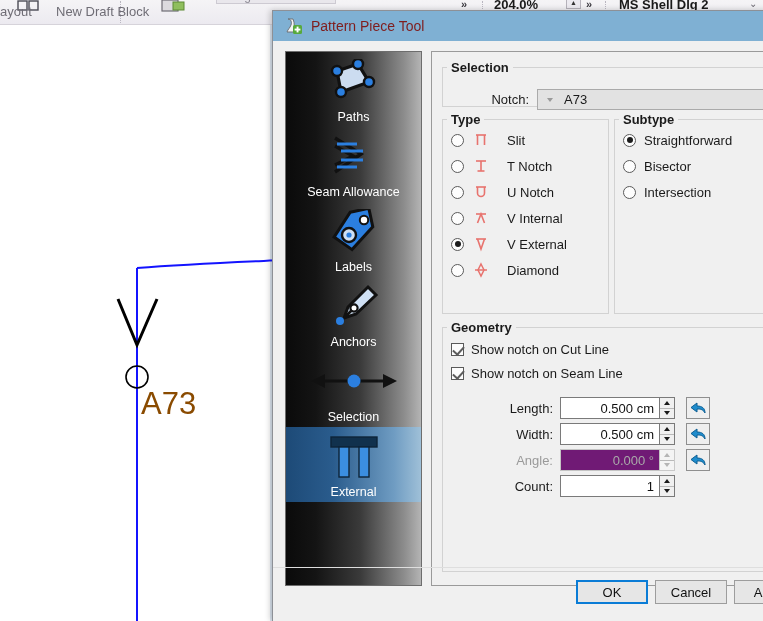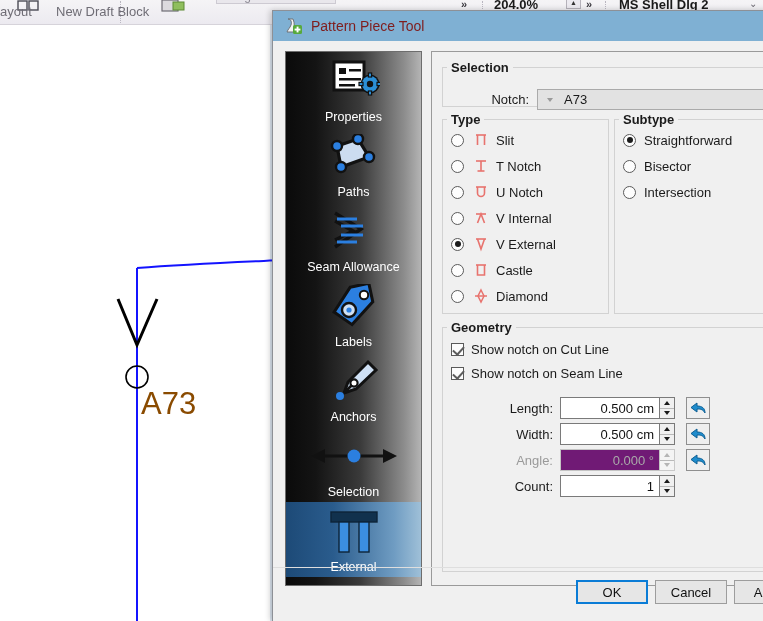--- a/index.html
+++ b/index.html
@@ -109,21 +109,21 @@
   .combo .caret{position:absolute;left:9px;top:8px;width:0;height:0;
     border-left:3px solid transparent;border-right:3px solid transparent;border-top:4px solid #9a9a9a;}
 
   .radio-row{display:flex;align-items:center;height:26px;padding-left:8px;}
   .radio{
     width:13px;height:13px;border-radius:50%;border:1px solid #5a5a5a;background:#fdfdfd;
     box-sizing:border-box;position:relative;flex:0 0 auto;
   }
   .radio.on::after{content:"";position:absolute;left:2.5px;top:2.5px;width:6px;height:6px;border-radius:50%;background:#1b1b1b;}
   .radio-icon{width:20px;height:16px;margin-left:7px;flex:0 0 auto;}
-  .radio-label{font-size:13px;color:#1a1a1a;margin-left:5px;white-space:nowrap;}
+  .radio-label{font-size:13px;color:#1a1a1a;margin-left:16px;white-space:nowrap;}
   .radio-row.plain .radio-label{margin-left:8px;}
 
   .chk-row{display:flex;align-items:center;height:24px;padding-left:8px;}
   .chk{
     width:13px;height:13px;border:1px solid #5a5a5a;background:#fdfdfd;
     box-sizing:border-box;position:relative;flex:0 0 auto;
   }
   .chk.on::after{
     content:"";position:absolute;left:3px;top:0px;width:5px;height:9px;
     border:solid #5d5d5d;border-width:0 2px 2px 0;transform:rotate(42deg);
@@ -236,43 +236,20 @@
         <rect x="11.6" y="12.6" width="5.8" height="1.9" fill="#ffffff"></rect>
       </g>
     </svg>
     <div id="dialog-title">Pattern Piece Tool</div>
   </div>
 
   <div id="dialog-body">
 
     <div id="nav">
 
-      <div class="nav-item">
-        <div class="glyph">
-          <svg width="52" height="46">
-            <rect x="6" y="4" width="30" height="28" fill="#ffffff" stroke="#111" stroke-width="3"></rect>
-            <rect x="11" y="10" width="7" height="6" fill="#111"></rect>
-            <rect x="21" y="11" width="12" height="2.5" fill="#111"></rect>
-            <rect x="11" y="20" width="22" height="2.5" fill="#111"></rect>
-            <rect x="11" y="26" width="16" height="2.5" fill="#111"></rect>
-            <g transform="translate(34,18)">
-              <circle cx="8" cy="8" r="9.5" fill="#111"></circle>
-              <circle cx="8" cy="8" r="8" fill="#2b8fd6"></circle>
-              <circle cx="8" cy="8" r="3.2" fill="#111"></circle>
-              <g fill="#2b8fd6" stroke="#111" stroke-width="1.2">
-                <rect x="6.4" y="-3" width="3.2" height="4"></rect>
-                <rect x="6.4" y="15" width="3.2" height="4"></rect>
-                <rect x="-3" y="6.4" width="4" height="3.2"></rect>
-                <rect x="15" y="6.4" width="4" height="3.2"></rect>
-              </g>
-            </g>
-          </svg>
-        </div>
-        <div class="nav-label">Properties</div>
-      </div>
 
       <div class="nav-item">
         <div class="glyph">
           <svg width="52" height="44">
             <polygon points="9,12 30,5 41,23 13,33" fill="#ccdcf0" stroke="#111" stroke-width="3.2"></polygon>
             <circle cx="9" cy="12" r="5" fill="#2b7fe0" stroke="#111" stroke-width="2.4"></circle>
             <circle cx="30" cy="5" r="5" fill="#2b7fe0" stroke="#111" stroke-width="2.4"></circle>
             <circle cx="41" cy="23" r="5" fill="#2b7fe0" stroke="#111" stroke-width="2.4"></circle>
             <circle cx="13" cy="33" r="5" fill="#2b7fe0" stroke="#111" stroke-width="2.4"></circle>
           </svg>
@@ -420,32 +397,20 @@
             <svg width="20" height="16">
                 <g stroke="#e8736e" stroke-width="1.6" fill="none">
               <line x1="5" y1="3" x2="15" y2="3"></line>
                   <path d="M6.5,3 L10,13 L13.5,3"></path>
             </g>
               </svg>
           </span>
           <span class="radio-label">V External</span>
         </div>
 
-        <div class="radio-row">
-          <span class="radio"></span>
-          <span class="radio-icon">
-            <svg width="20" height="16">
-                <g stroke="#e8736e" stroke-width="1.6" fill="none">
-              <line x1="5" y1="3" x2="15" y2="3"></line>
-                  <path d="M6.5,3 L6.5,13 L13.5,13 L13.5,3"></path>
-            </g>
-              </svg>
-          </span>
-          <span class="radio-label">Castle</span>
-        </div>
 
         <div class="radio-row">
           <span class="radio"></span>
           <span class="radio-icon">
             <svg width="20" height="16">
                 <g stroke="#e8736e" stroke-width="1.5" fill="none">
               <line x1="4" y1="8" x2="16" y2="8"></line>
                   <polygon points="10,2 13,8 10,14 7,8"></polygon>
             </g>
               </svg>

